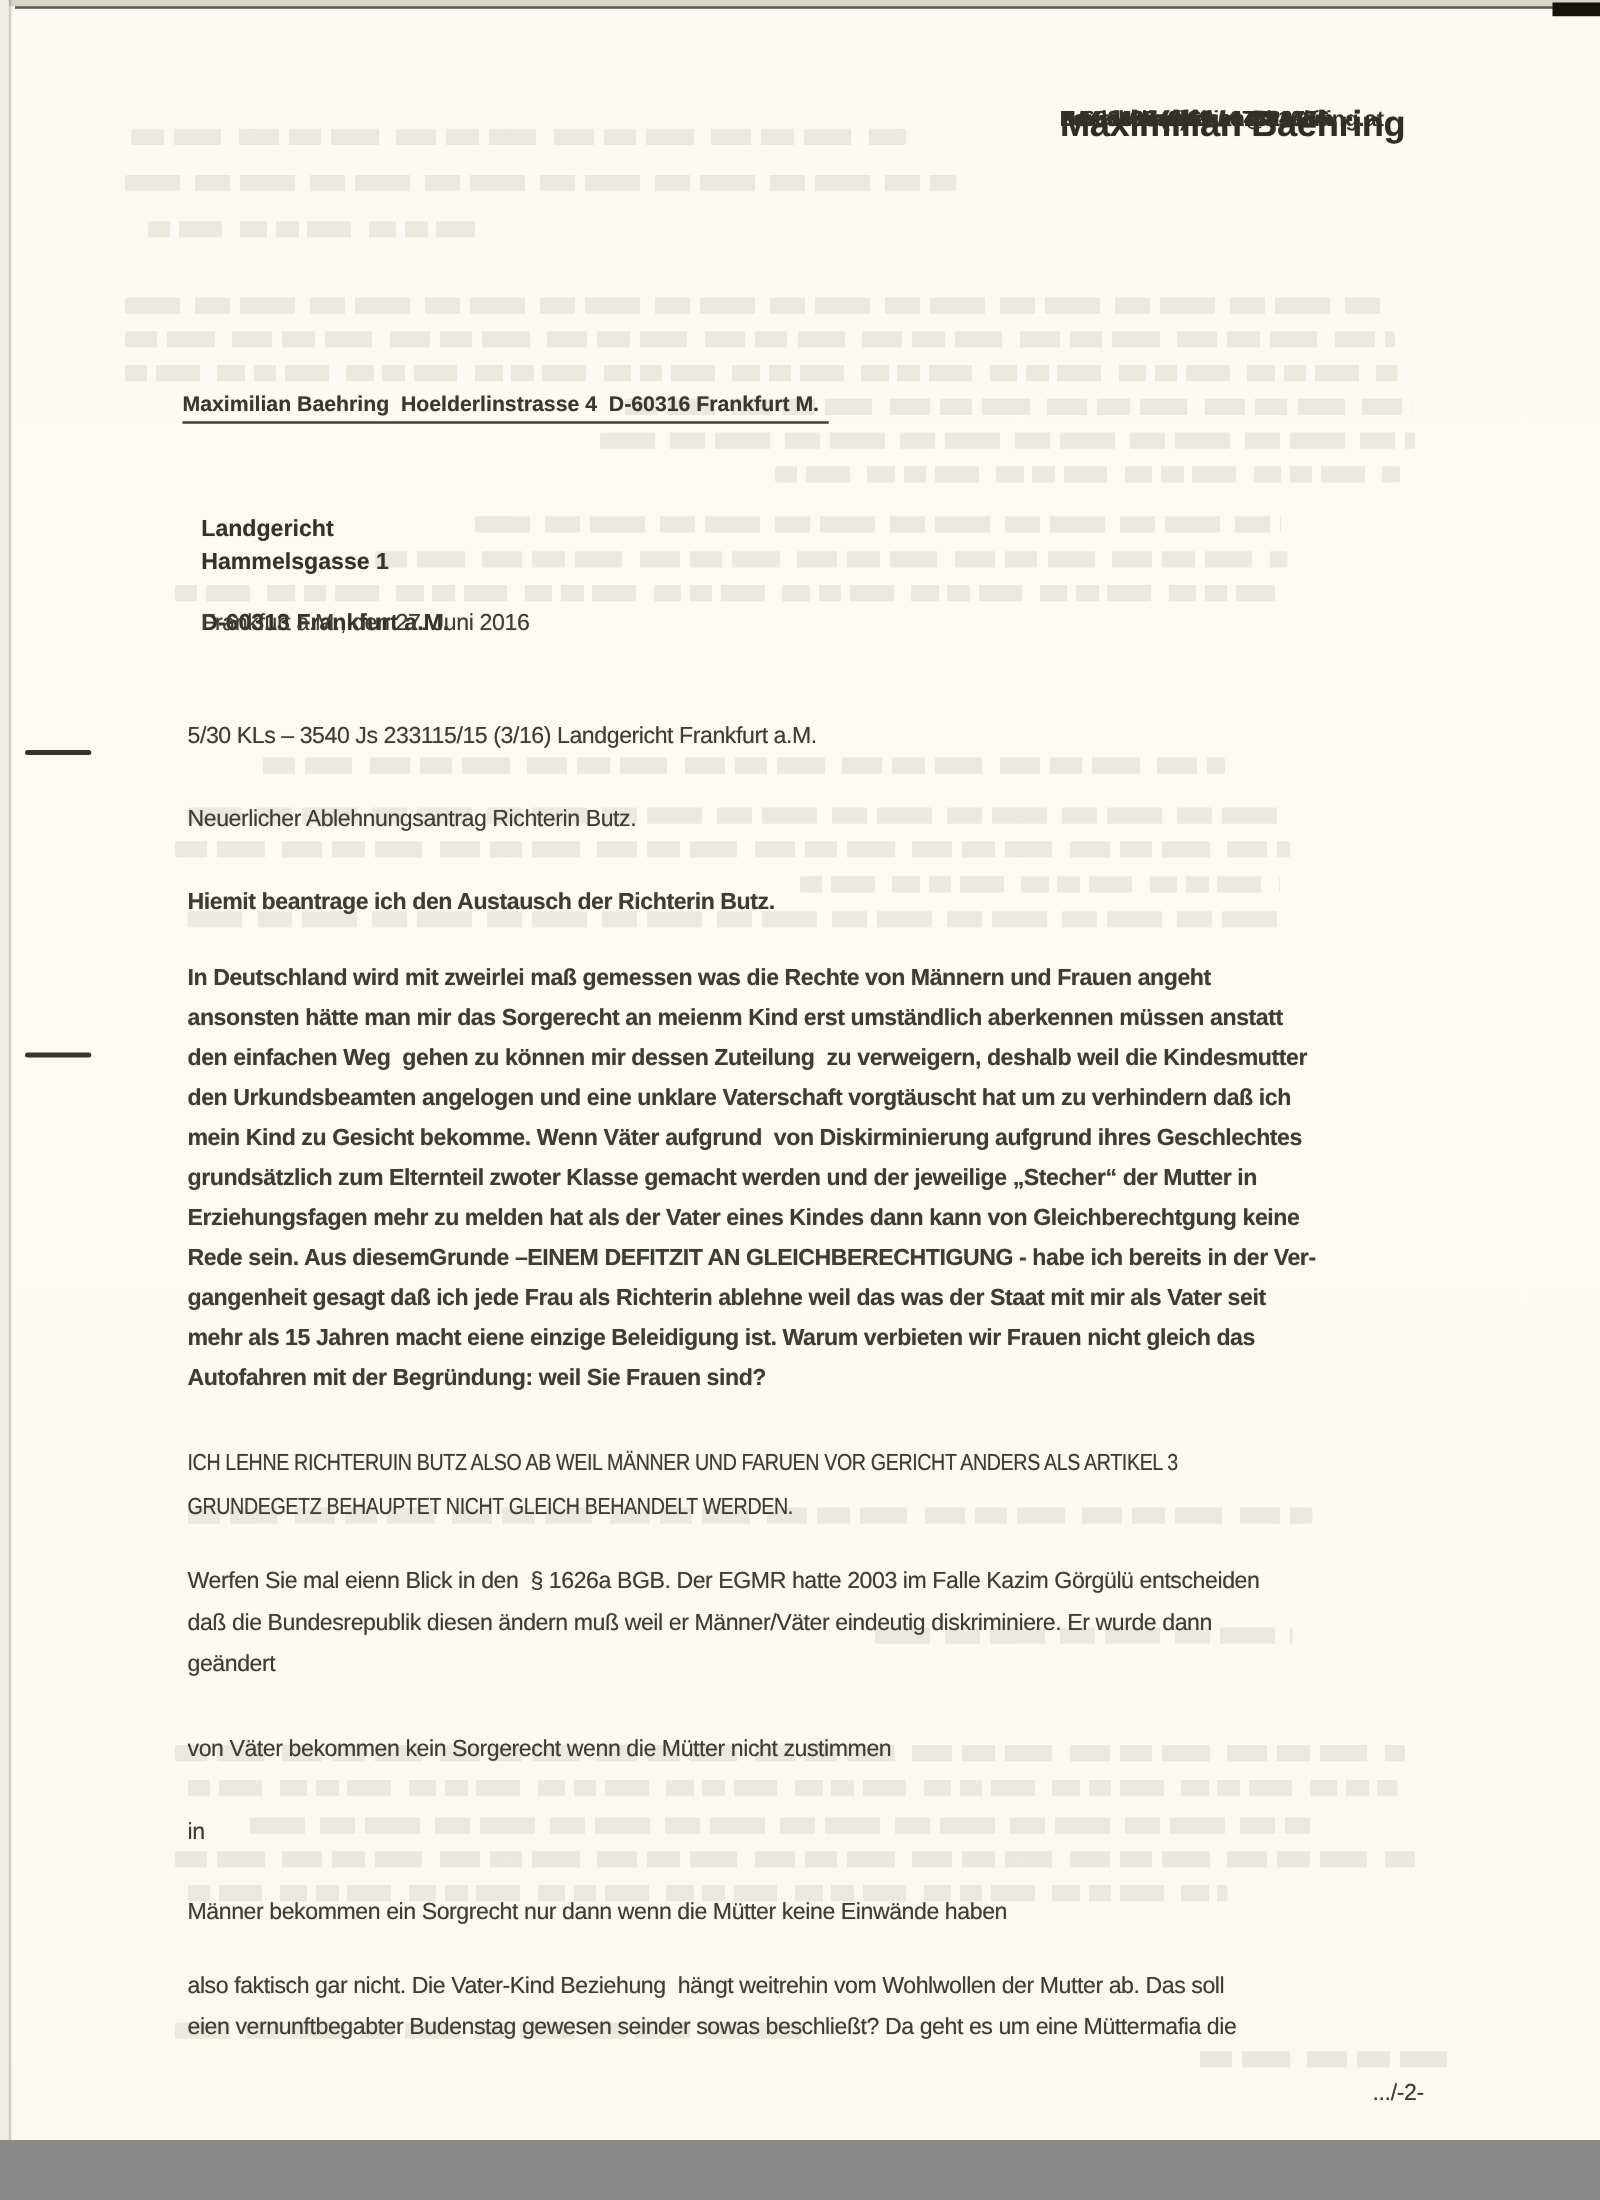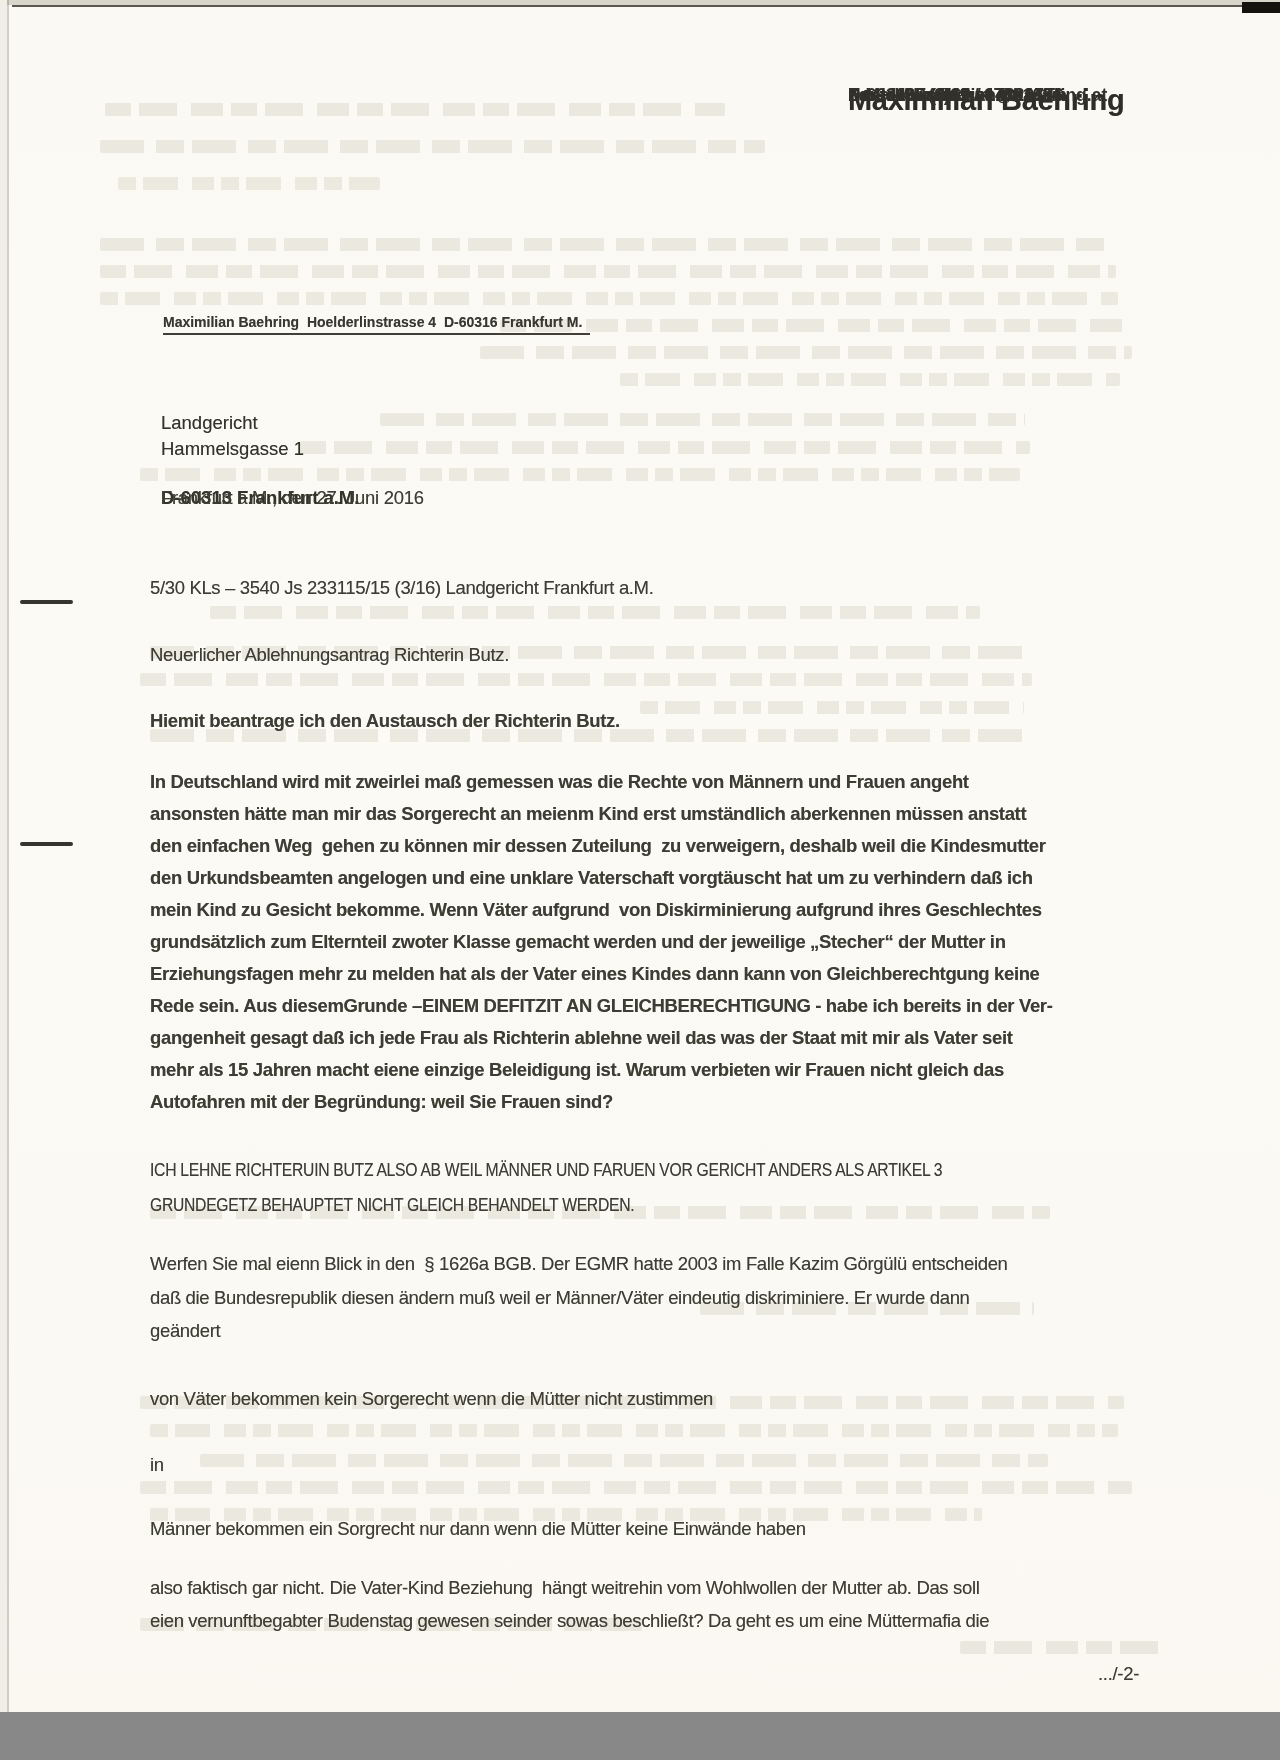--- a/index.html
+++ b/index.html
@@ -30,25 +30,25 @@
   .bl-b{background:repeating-linear-gradient(90deg,#ddd9cd 0 44px,transparent 44px 56px,#ddd9cd 56px 84px,transparent 84px 92px);}
   .bl-c{background:repeating-linear-gradient(90deg,#dedacd 0 18px,transparent 18px 25px,#dedacd 25px 60px,transparent 60px 74px,#dedacd 74px 96px,transparent 96px 103px);}
 
   
   .letterhead{top:84px;right:126px;width:306px;}
   .letterhead > div{position:static;}
   .lh-name{font-size:29px;font-weight:700;letter-spacing:-.3px;color:var(--ink-dark,#2e2d27);white-space:nowrap;margin-bottom:7px;}
   .lh-row{display:flex;justify-content:space-between;font-size:17.5px;font-weight:700;line-height:23px;color:#32312a;white-space:nowrap;}
 
   
-  .sender-line{top:314px;left:163px;font-size:14px;font-weight:700;color:#393830;
+  .sender-line{top:314px;left:146px;font-size:17px;font-weight:700;color:#393830;
     border-bottom:2px solid #413f36;padding:0 8px 3px 0;white-space:pre;}
   .delivery{top:352px;left:161px;font-size:17px;font-weight:700;line-height:22.5px;color:var(--accent-red,#d85334);}
   .delivery div{position:static;}
-  .recipient{top:410px;left:161px;font-size:18.5px;font-weight:400;line-height:26px;color:#343329;}
+  .recipient{top:410px;left:161px;font-size:18.5px;font-weight:700;line-height:26px;color:#343329;}
   .recipient div{position:static;}
   .city-date-row{top:487px;left:161px;width:904px;display:flex;justify-content:space-between;font-size:18.5px;}
   .city-date-row div{position:static;}
   .recipient-city{font-weight:700;color:#343329;}
   .date-line{font-weight:400;letter-spacing:-.3px;}
 
   
   .para{font-size:18.5px;letter-spacing:-.35px;line-height:32.4px;white-space:pre-wrap;width:1010px;color:#3e3d34;}
   .reference{top:572px;left:150px;}
   .subject{top:639px;left:150px;}

